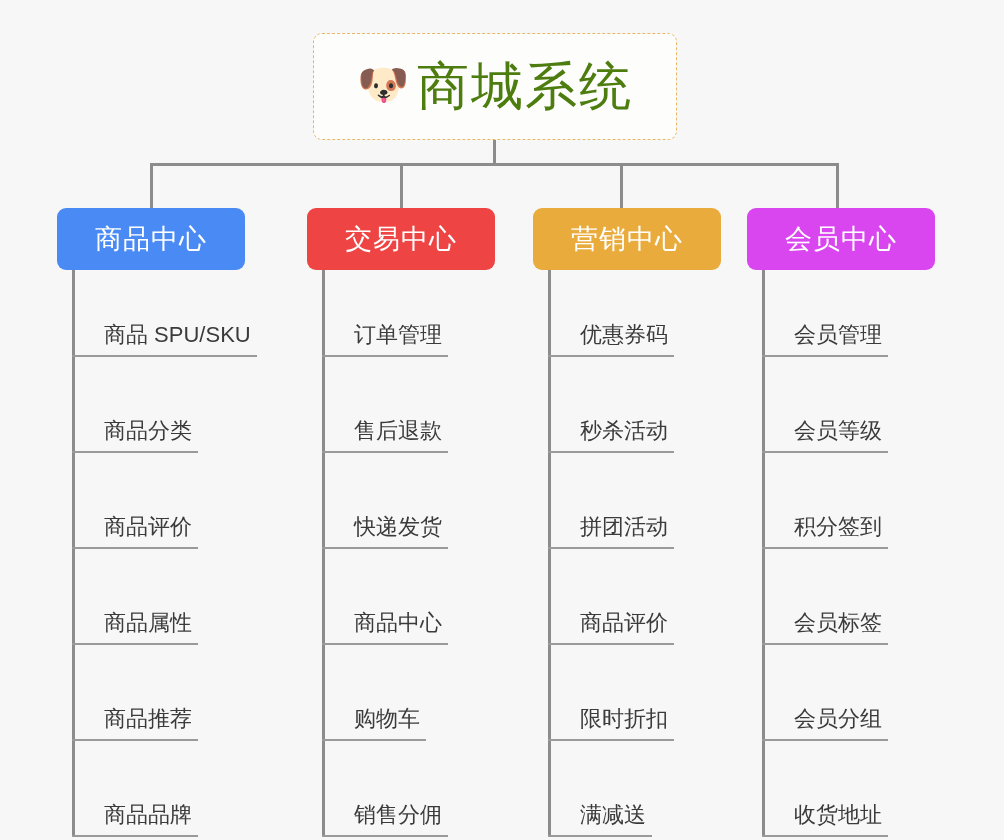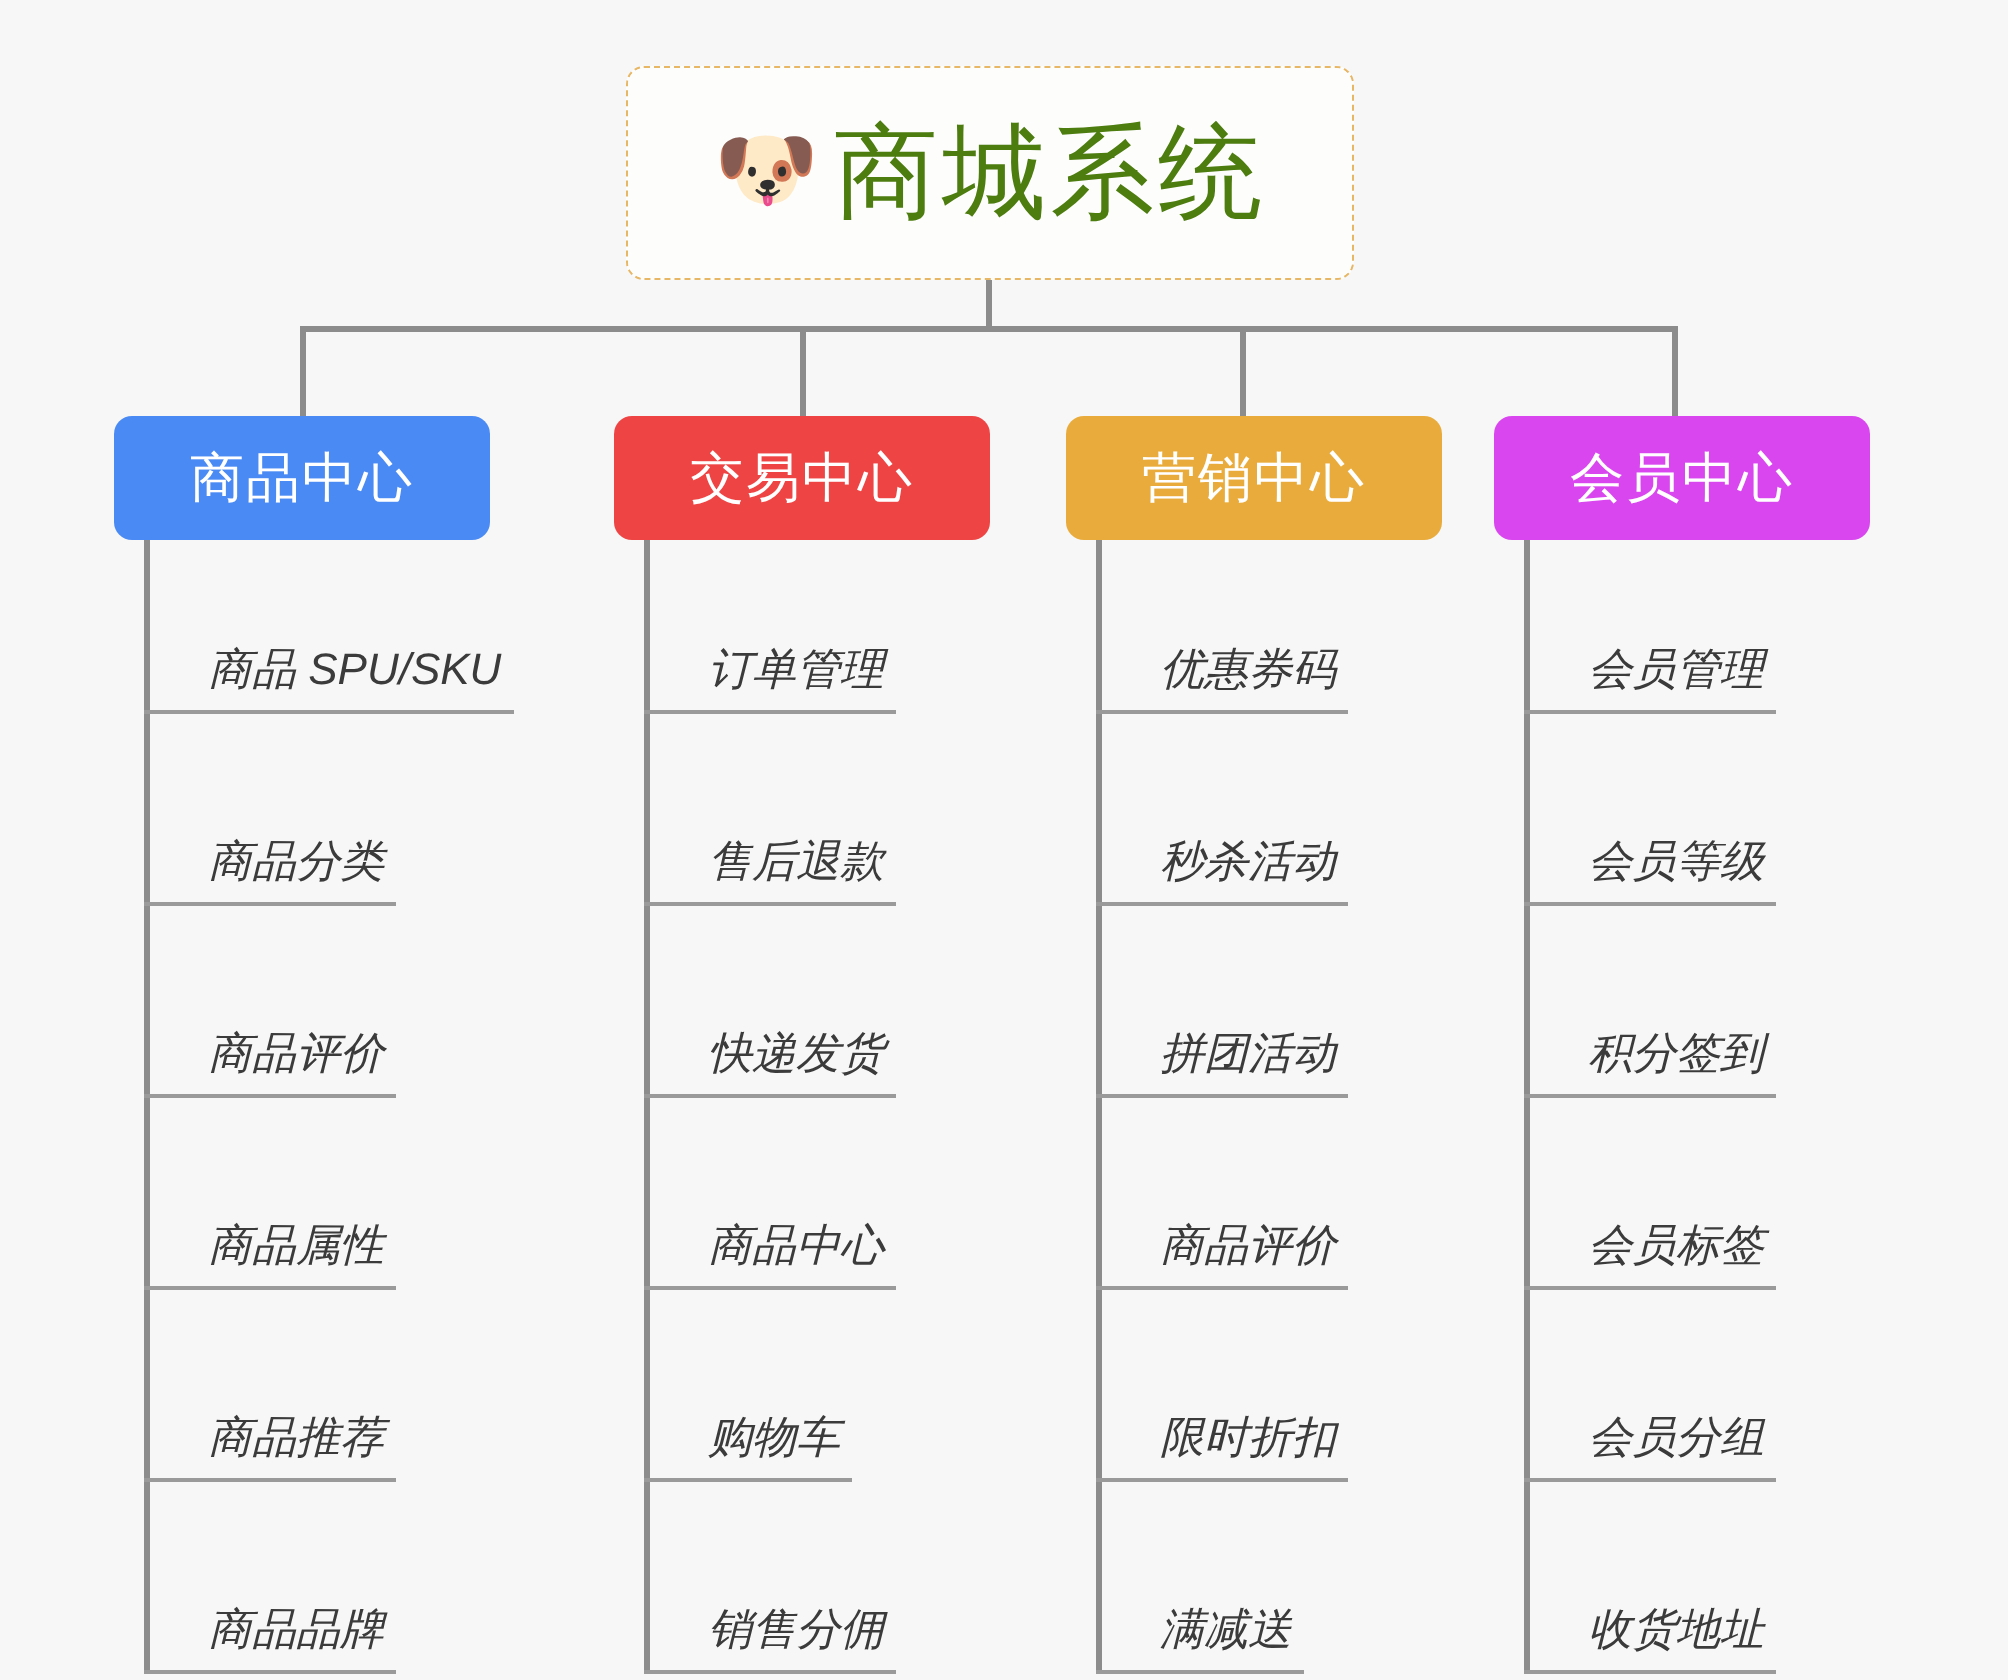--- a/index.html
+++ b/index.html
@@ -86,21 +86,20 @@
   }
 
   
   .leaf-list {
     position: relative;
     margin-left: 15px;
     border-left: 3px solid #8c8c8c;
     padding-top: 0;
     width: 173px;
     box-sizing: border-box;
-    font-style: italic;
   }
   .leaf-item {
     position: relative;
     height: 96px;
     box-sizing: border-box;
     display: flex;
     align-items: flex-end;
   }
   .leaf-label {
     display: inline-block;

